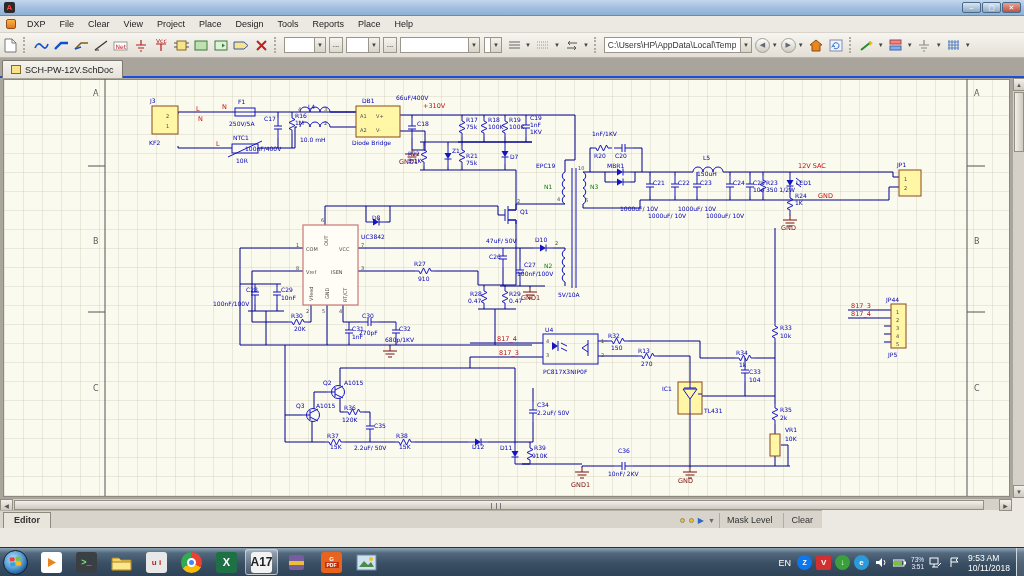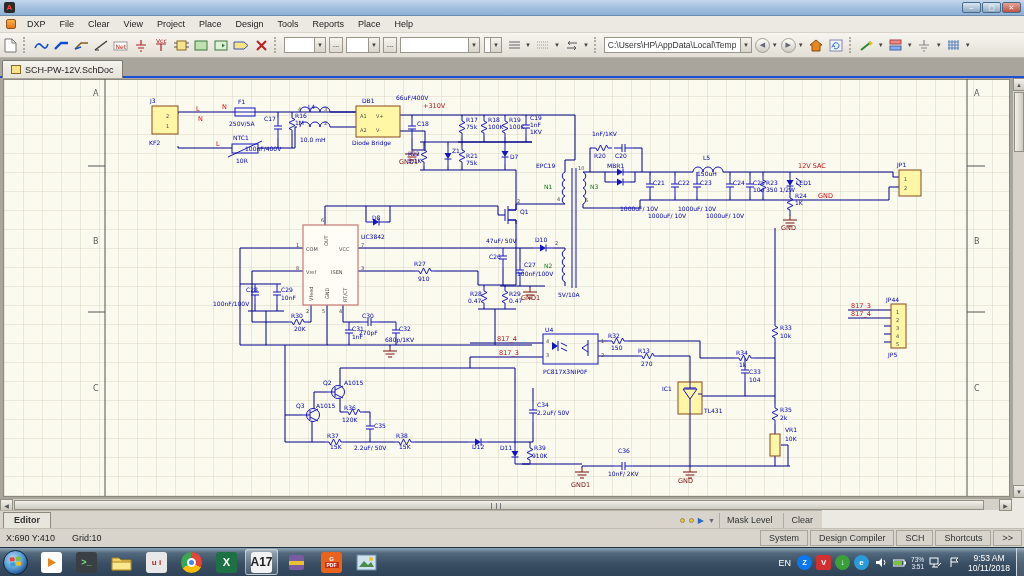--- a/index.html
+++ b/index.html
@@ -92,21 +92,21 @@
     background:radial-gradient(circle at 40% 35%,#bfe0f8,#5a9fd8 45%,#1d4d85 80%);
     border:1px solid #123;display:flex;align-items:center;justify-content:center}
   .flag{width:11px;height:10px;display:grid;grid-template-columns:5px 5px;grid-template-rows:4px 4px;gap:1px;transform:rotate(-6deg)}
   .flag i{border-radius:1px}
   .tile{width:33px;height:26px;display:flex;align-items:center;justify-content:center;border-radius:3px;margin:0 1px}
   .tile.active{background:linear-gradient(rgba(255,255,255,.38),rgba(255,255,255,.12));border:1px solid rgba(255,255,255,.5)}
   .tico{width:21px;height:21px;border-radius:3px;display:flex;align-items:center;justify-content:center;font-size:11px;font-weight:bold}
   .tray{position:absolute;right:0;top:0;height:29px;display:flex;align-items:center;color:#fff}
   .trico{width:15px;height:15px;border-radius:2px;margin:0 2px;display:flex;align-items:center;justify-content:center;font-size:8px;font-weight:bold;color:#fff}
   .pct{font-size:6.5px;line-height:7px;text-align:right;margin:0 2px;color:#eef}
-  .clock{font-size:8.5px;text-align:center;line-height:10px;margin:0 6px 0 4px;color:#fff}
+  .clock{font-size:8.5px;line-height:10px;margin:0 6px 0 4px;color:#fff}
   .sliver{width:8px;height:29px;border-left:1px solid #cfd8e0;background:rgba(255,255,255,.12)}
 </style>
 </head>
 <body>
 
 <div class="win">
 
   <div class="titlebar">
     <span class="appico">A</span>
     <div class="winbtns">
@@ -679,31 +679,20 @@
     <div class="maskcluster">
       <span class="dotico"></span>
       <span class="dotico"></span>
       <span style="color:#2868c8;font-size:8px">▶</span>
       <span style="color:#667;font-size:7px">▼</span>
       <span class="mseg">Mask Level</span>
       <span class="mseg">Clear</span>
     </div>
   </div>
 
-  <div class="statrow">
-    <span class="coords">X:690 Y:410</span>
-    <span class="gridlbl">Grid:10</span>
-    <div class="panelbtns">
-      <span class="pbtn">System</span>
-      <span class="pbtn">Design Compiler</span>
-      <span class="pbtn">SCH</span>
-      <span class="pbtn">Shortcuts</span>
-      <span class="pbtn">&gt;&gt;</span>
-    </div>
-  </div>
 
   <div class="taskbar">
     <div class="orb">
       <div class="flag">
           <i style="background:#e4483c"></i>
           <i style="background:#7ac142"></i>
           <i style="background:#34a3da"></i>
           <i style="background:#fbbc12"></i>
         </div>
     </div>

